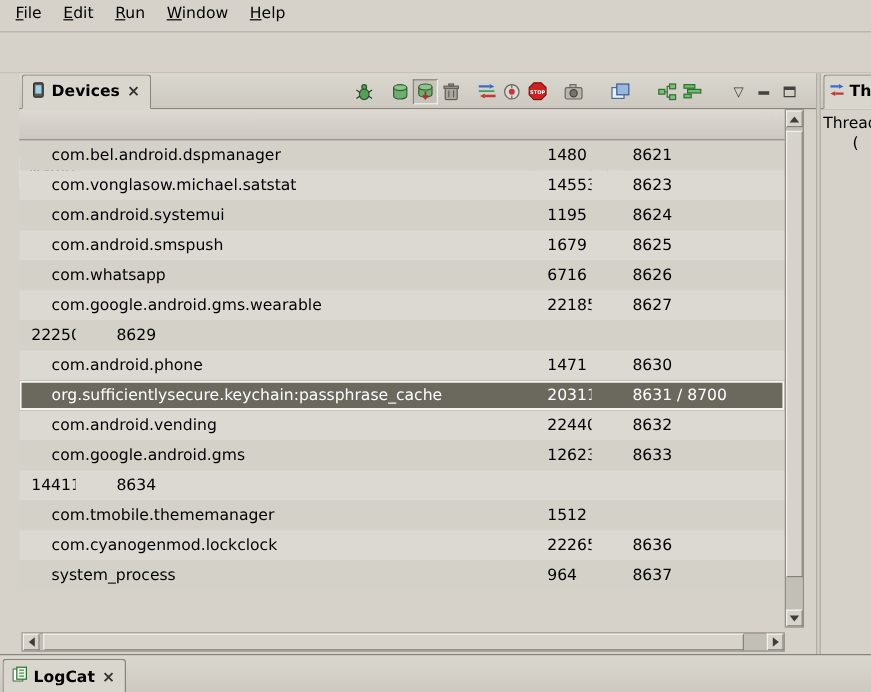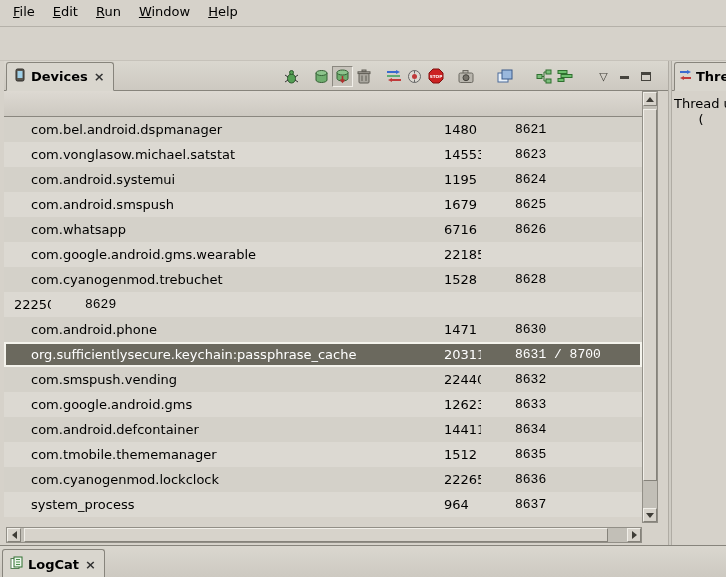--- a/index.html
+++ b/index.html
@@ -10,21 +10,21 @@
   
   .menubar{position:absolute;left:0;top:0;width:726px;height:27px;display:flex;align-items:stretch;
            padding-left:4px;border-bottom:1px solid #b5b1a9;}
   .menu-item{display:inline-block;padding:4px 9px 0 9px;cursor:default;}
   .menu-item::first-letter{text-decoration:underline;}
 
   
   .coolbar{position:absolute;left:0;top:28px;width:726px;height:33px;border-bottom:1px solid #c6c2ba;}
 
   
-  .main{position:absolute;left:4px;top:61px;width:610px;height:484px;}
+  .main{position:absolute;left:16px;top:61px;width:610px;height:484px;}
   .devices-view{position:absolute;left:0;top:0;width:664px;height:484px;}
   .threads-view{position:absolute;left:668px;top:0;width:58px;height:484px;overflow:hidden;}
   .sash{position:absolute;left:664px;top:0;width:4px;height:484px;background:#cfccc4;
         border-left:1px solid #b0aca4;border-right:1px solid #b0aca4;}
 
   
   .tabs-row{position:relative;height:30px;border-bottom:1px solid #87847c;
             background:linear-gradient(#dad7cf,#cdc9c1);}
   .tab{position:absolute;left:2px;bottom:-1px;height:29px;display:inline-flex;align-items:center;gap:5px;
        padding:0 7px;background:#d9d6ce;border:1px solid #87847c;border-bottom:1px solid #d9d6ce;
@@ -57,21 +57,21 @@
   .row{height:25px;display:flex;align-items:center;cursor:default;}
   .row:nth-child(odd){background:#d4d1c9;}
   .row:nth-child(even){background:#dcd9d2;}
   .row.selected{background:var(--selection-bg,#6b695e);color:var(--selection-fg,#fff);
                 box-shadow:inset 0 0 0 2px #f4f3ec;}
   .cell{display:block;height:25px;line-height:25px;white-space:nowrap;overflow:hidden;}
   .cname{width:430px;padding-left:27px;}
   .cpid{width:47px;padding-left:10px;}
   .cn1{width:14px;}
   .cn2{width:16px;}
-  .cport{flex:1;padding-left:4px;font-family:Liberation Mono, monospace;}
+  .cport{flex:1;padding-left:4px;}
 
   
   .vscroll{position:absolute;left:638px;top:30px;width:16px;height:432px;background:#c2bfb7;
            border:1px solid #928f87;}
   .sbtn{position:absolute;width:14px;height:14px;background:#d7d3cb;border:1px solid;
         border-color:#f1efe9 #85827a #85827a #f1efe9;display:flex;align-items:center;justify-content:center;}
   .vscroll .up{left:0;top:0;}
   .vscroll .down{left:0;bottom:0;}
   .vthumb{position:absolute;left:0;top:17px;width:14px;height:372px;background:#d7d3cb;border:1px solid;
           border-color:#f1efe9 #85827a #85827a #f1efe9;}
@@ -271,27 +271,21 @@
         <span class="cell cpid">6716</span>
         <span class="cell cn1"></span>
         <span class="cell cn2"></span>
         <span class="cell cport">8626</span>
       </div>
         <div class="row">
         <span class="cell cname">com.google.android.gms.wearable</span>
         <span class="cell cpid">22185</span>
         <span class="cell cn1"></span>
         <span class="cell cn2"></span>
-      </div>
-        <div class="row">
-        <span class="cell cname">com.cyanogenmod.trebuchet</span>
-        <span class="cell cpid">1528</span>
-        <span class="cell cn1"></span>
-        <span class="cell cn2"></span>
-        <span class="cell cport">8628</span>
+        <span class="cell cport">8627</span>
       </div>
         <div class="row">
         <span class="cell cpid">22250</span>
         <span class="cell cn1"></span>
         <span class="cell cn2"></span>
         <span class="cell cport">8629</span>
       </div>
         <div class="row">
         <span class="cell cname">com.android.phone</span>
         <span class="cell cpid">1471</span>
@@ -300,46 +294,44 @@
         <span class="cell cport">8630</span>
       </div>
         <div class="row selected">
         <span class="cell cname">org.sufficientlysecure.keychain:passphrase_cache</span>
         <span class="cell cpid">20311</span>
         <span class="cell cn1"></span>
         <span class="cell cn2"></span>
         <span class="cell cport">8631 / 8700</span>
       </div>
         <div class="row">
-        <span class="cell cname">com.smspush.vending</span>
+        <span class="cell cname">com.android.vending</span>
         <span class="cell cpid">22440</span>
         <span class="cell cn1"></span>
         <span class="cell cn2"></span>
         <span class="cell cport">8632</span>
       </div>
         <div class="row">
         <span class="cell cname">com.google.android.gms</span>
         <span class="cell cpid">12623</span>
         <span class="cell cn1"></span>
         <span class="cell cn2"></span>
         <span class="cell cport">8633</span>
       </div>
         <div class="row">
-        <span class="cell cname">com.android.defcontainer</span>
         <span class="cell cpid">14411</span>
         <span class="cell cn1"></span>
         <span class="cell cn2"></span>
         <span class="cell cport">8634</span>
       </div>
         <div class="row">
         <span class="cell cname">com.tmobile.thememanager</span>
         <span class="cell cpid">1512</span>
         <span class="cell cn1"></span>
         <span class="cell cn2"></span>
-        <span class="cell cport">8635</span>
       </div>
         <div class="row">
         <span class="cell cname">com.cyanogenmod.lockclock</span>
         <span class="cell cpid">22265</span>
         <span class="cell cn1"></span>
         <span class="cell cn2"></span>
         <span class="cell cport">8636</span>
       </div>
         <div class="row">
         <span class="cell cname">system_process</span>

